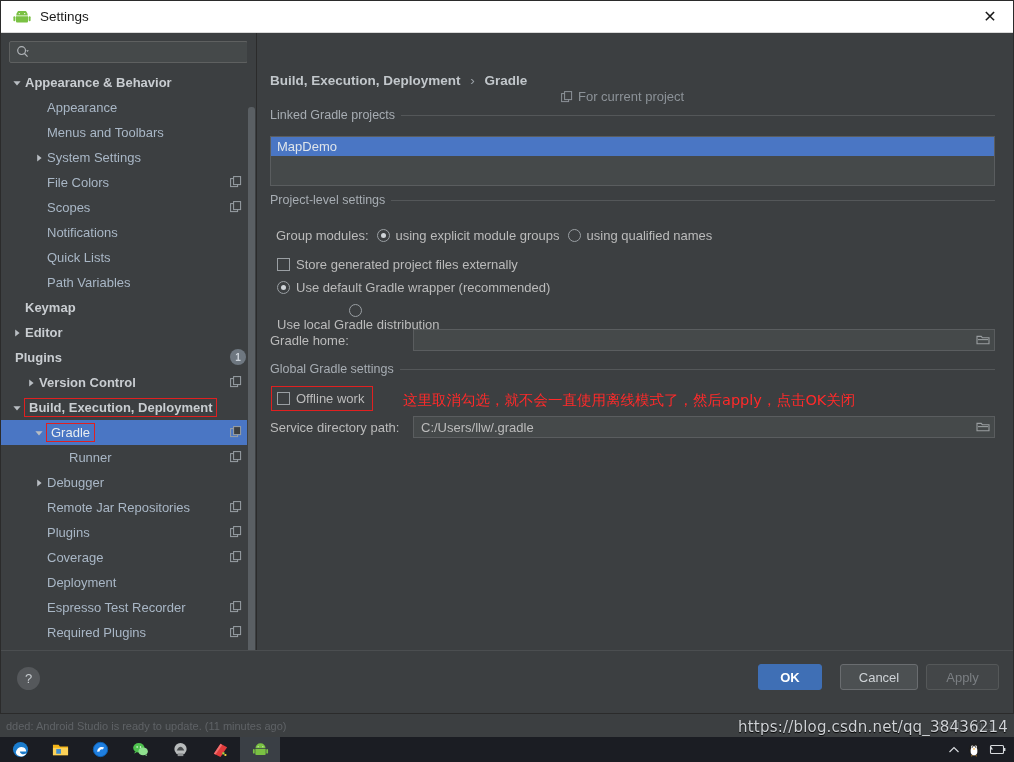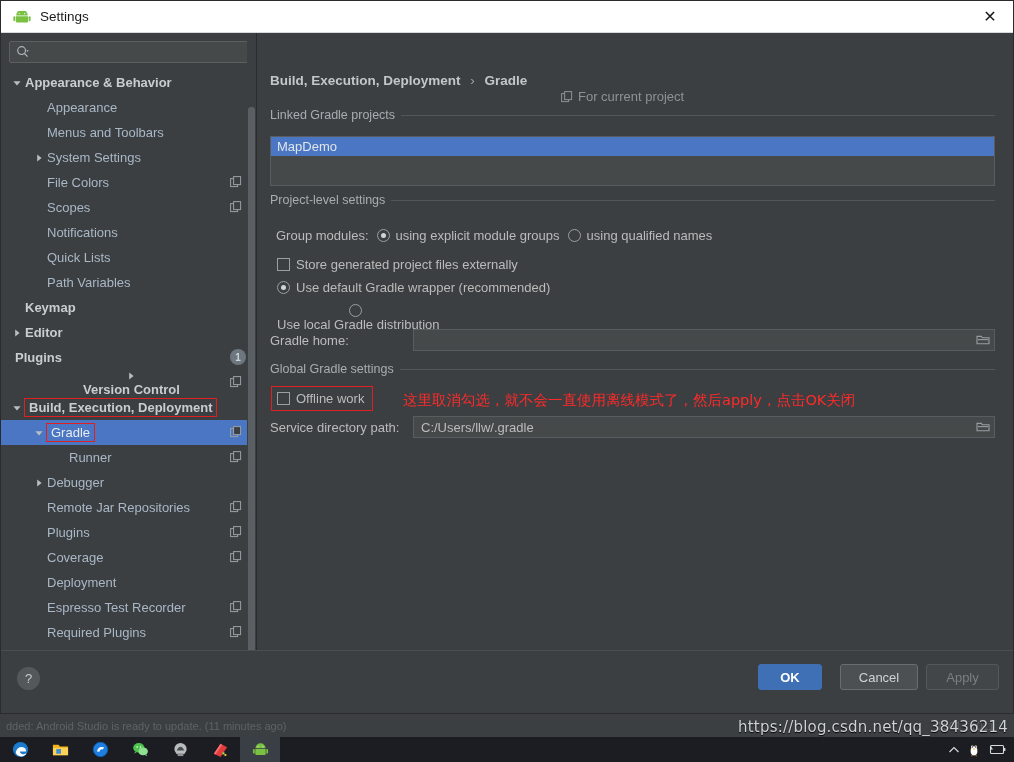--- a/index.html
+++ b/index.html
@@ -245,21 +245,21 @@
               <span class="arrow"><svg width="12" height="12" viewBox="0 0 12 12">
                   <path d="M4.2 2.4v7.2L8.6 6z" fill="#b9bec3"></path>
                 </svg></span>
               <span class="tlabel">Editor</span>
             </div>
             <div class="trow bold" style="">
               <span class="arrow"></span>
               <span class="tlabel">Plugins</span>
               <span class="badge">1</span>
             </div>
-            <div class="trow bold" style="padding-left: 24px; flex-direction: column;">
+            <div class="trow bold" style="padding-left: 24px;">
               <span class="arrow"><svg width="12" height="12" viewBox="0 0 12 12">
                   <path d="M4.2 2.4v7.2L8.6 6z" fill="#b9bec3"></path>
                 </svg></span>
               <span class="tlabel">Version Control</span>
               <span class="copy-ico"><svg width="12" height="12" viewBox="0 0 12 12">
                   <rect x="0.6" y="2.6" width="7" height="8" fill="none" stroke="#9aa0a6" stroke-width="1"></rect>
                   <rect x="3.6" y="0.6" width="7" height="8" fill="#3c3f41" stroke="#9aa0a6" stroke-width="1"></rect>
                 </svg></span>
             </div>
             <div class="trow bold" style="padding-left: 10px;">

